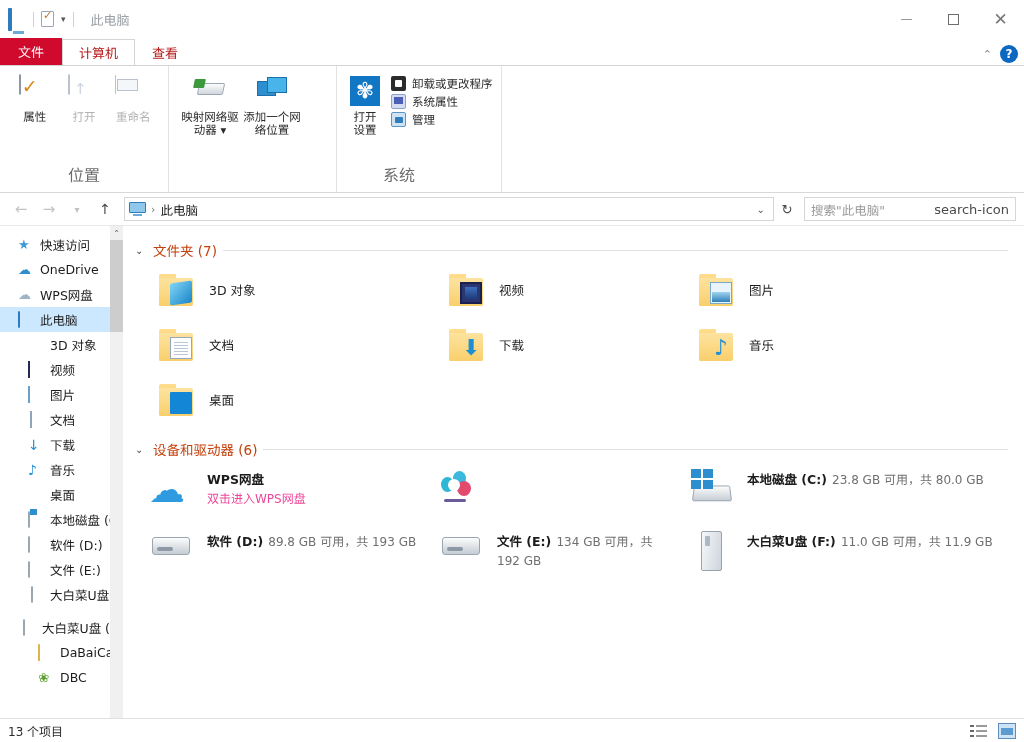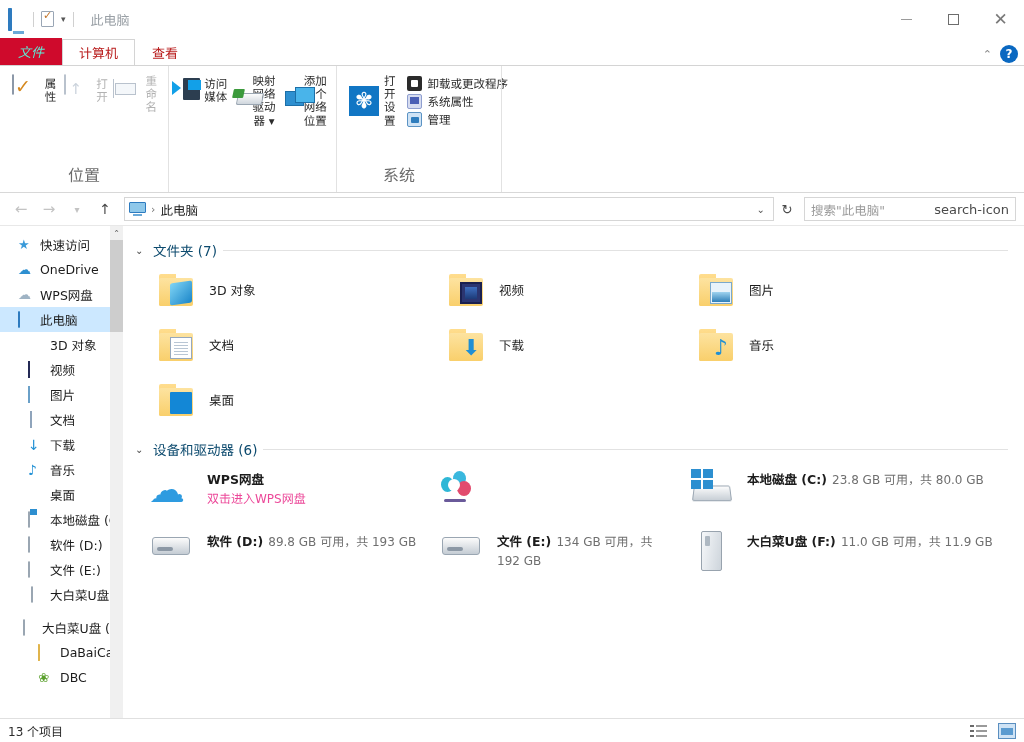--- a/index.html
+++ b/index.html
@@ -26,22 +26,22 @@
   .title-text { margin-left: 10px; font-size: 13px; color: #9aa0a6; }
   .win-controls { position: absolute; right: 0; top: 0; display: flex; height: 38px; }
   .win-btn { width: 47px; height: 38px; display: flex; align-items: center; justify-content: center; color: #4a4a4a; }
   .min-glyph { width: 11px; height: 1px; background: #9b9b9b; }
   .max-glyph { width: 11px; height: 11px; border: 1px solid #6d6d6d; }
   .close-glyph { font-size: 17px; line-height: 1; color: #7a7a7a; font-weight: 300; }
 
   
   .tabbar { height: 27px; display: flex; align-items: flex-end; position: relative; background: #fff; }
   .tab-file {
-    background: #cf0a2c; color: #5eead4; font-size: 13px; height: 27px;
-    display: flex; align-items: center; padding: 0 18px; font-weight: 500; font-style: italic;
+    background: #cf0a2c; color: #ffffff; font-size: 13px; height: 27px;
+    display: flex; align-items: center; padding: 0 18px; font-weight: 500;
   }
   .tab {
     font-size: 13px; color: #b91c1c; height: 26px; display: flex; align-items: center;
     padding: 0 16px; border: 1px solid transparent; border-bottom: none;
   }
   .tab.active { background: #fff; border-color: #d4d4d4; }
   .tab-right { position: absolute; right: 6px; bottom: 2px; display: flex; align-items: center; gap: 8px; }
   .chev-up { font-size: 11px; color: #888; }
   .help-btn {
     width: 18px; height: 18px; border-radius: 50%; background: #0a68c1; color: #fff;
@@ -51,21 +51,21 @@
   
   .ribbon {
     height: 128px; background: #fff; border-top: 1px solid #d4d4d4;
     border-bottom: 1px solid #d8d8d8; display: flex; position: relative;
   }
   .rgroup { display: flex; flex-direction: column; justify-content: space-between; position: relative; padding-top: 6px; }
   .rgroup + .rgroup { border-left: 1px solid #e2e2e2; }
   .rgroup-items { display: flex; align-items: flex-start; padding: 0 10px; }
   .rgroup-label { text-align: center; font-size: 16px; color: #6b6b6b; padding-bottom: 6px; }
 
-  .rbtn { width: 54px; display: flex; flex-direction: row; align-items: center; gap: 4px; padding: 3px 2px; }
+  .rbtn { width: 54px; display: flex; flex-direction: column; align-items: center; gap: 4px; padding: 3px 2px; }
   .rbtn .lbl { font-size: 11.5px; color: #2b2b2b; text-align: center; line-height: 1.15; }
   .rbtn .lbl.dim { color: #b2b2b2; }
   .rbtn-wide { width: 62px; }
   .ricon { width: 32px; height: 32px; position: relative; }
 
   
   .ic-prop { width: 22px; height: 27px; border: 1.5px solid #8c98a8; border-radius: 1px; background: #fff; margin: 2px auto; position: relative; }
   .ic-prop::after { content: "✓"; position: absolute; left: 2px; top: 0px; font-size: 19px; color: #d5881f; line-height: 22px; }
   .ic-open { width: 22px; height: 27px; border: 1.5px solid #b9c2cd; border-radius: 1px; background: #fff; margin: 2px auto; position: relative; }
   .ic-open::after { content: "↑"; position: absolute; left: 5px; top: 5px; font-size: 15px; color: #cbd3dc; }
@@ -147,21 +147,21 @@
 
   .sb-scroll { position: absolute; right: 0; top: 0; width: 13px; height: 100%; background: #f0f0f0; }
   .sb-arrow { height: 14px; display: flex; align-items: center; justify-content: center; font-size: 8px; color: #606060; background: #f0f0f0; }
   .sb-thumb { position: absolute; top: 14px; left: 0; width: 13px; height: 92px; background: #cdcdcd; }
   .sb-arrow.bot { position: absolute; bottom: 0; width: 13px; }
 
   .content { flex: 1; background: #fff; padding: 10px 0 0 8px; overflow: hidden; position: relative; }
 
   .sec-head { display: flex; align-items: center; gap: 6px; padding: 4px 0 2px 4px; }
   .sec-chev { font-size: 10px; color: #4a4a4a; width: 12px; }
-  .sec-title { font-size: 13.5px; color: #0c4a6e; white-space: nowrap; }
+  .sec-title { font-size: 13.5px; color: #c2410c; white-space: nowrap; }
   .sec-rule { flex: 1; height: 1px; background: #e2e2e2; margin-right: 16px; }
 
   .grid3 { display: grid; grid-template-columns: 290px 250px auto; }
 
   .fitem { display: flex; align-items: center; gap: 10px; height: 55px; padding-left: 26px; }
   .folder { width: 42px; height: 36px; position: relative; flex: 0 0 auto; }
   .folder .back { position: absolute; left: 2px; top: 2px; width: 17px; height: 32px; background: linear-gradient(#ffdd8e,#f6c95f); border-radius: 2px 0 0 2px; }
   .folder .front { position: absolute; left: 2px; top: 6px; width: 34px; height: 28px; background: linear-gradient(#fde3a0,#f9cf6b); border-radius: 2px; }
   .folder .emb { position: absolute; left: 13px; top: 10px; width: 22px; height: 22px; }
   .emb-3d { background: linear-gradient(135deg,#7fd4f5,#1b86c9); transform: skewY(-8deg); border-radius: 2px; }
@@ -269,24 +269,20 @@
         <span class="ricon"><span class="ic-rename"></span></span>
         <span class="lbl dim">重命名</span>
       </div>
     </div>
     <div class="rgroup-label">位置</div>
   </div>
 
   <div class="rgroup" style="width:168px">
     <div class="rgroup-items">
       <div class="rbtn rbtn-wide">
-        <span class="ricon"><span class="ic-media"><span class="media-arrow"></span></span></span>
-        <span class="lbl">访问媒体</span>
-      </div>
-      <div class="rbtn rbtn-wide">
         <span class="ricon"><span class="ic-netdrive"></span></span>
         <span class="lbl">映射网络驱动器 ▾</span>
       </div>
       <div class="rbtn rbtn-wide">
         <span class="ricon"><span class="ic-netloc"></span></span>
         <span class="lbl">添加一个网络位置</span>
       </div>
     </div>
   </div>
 

